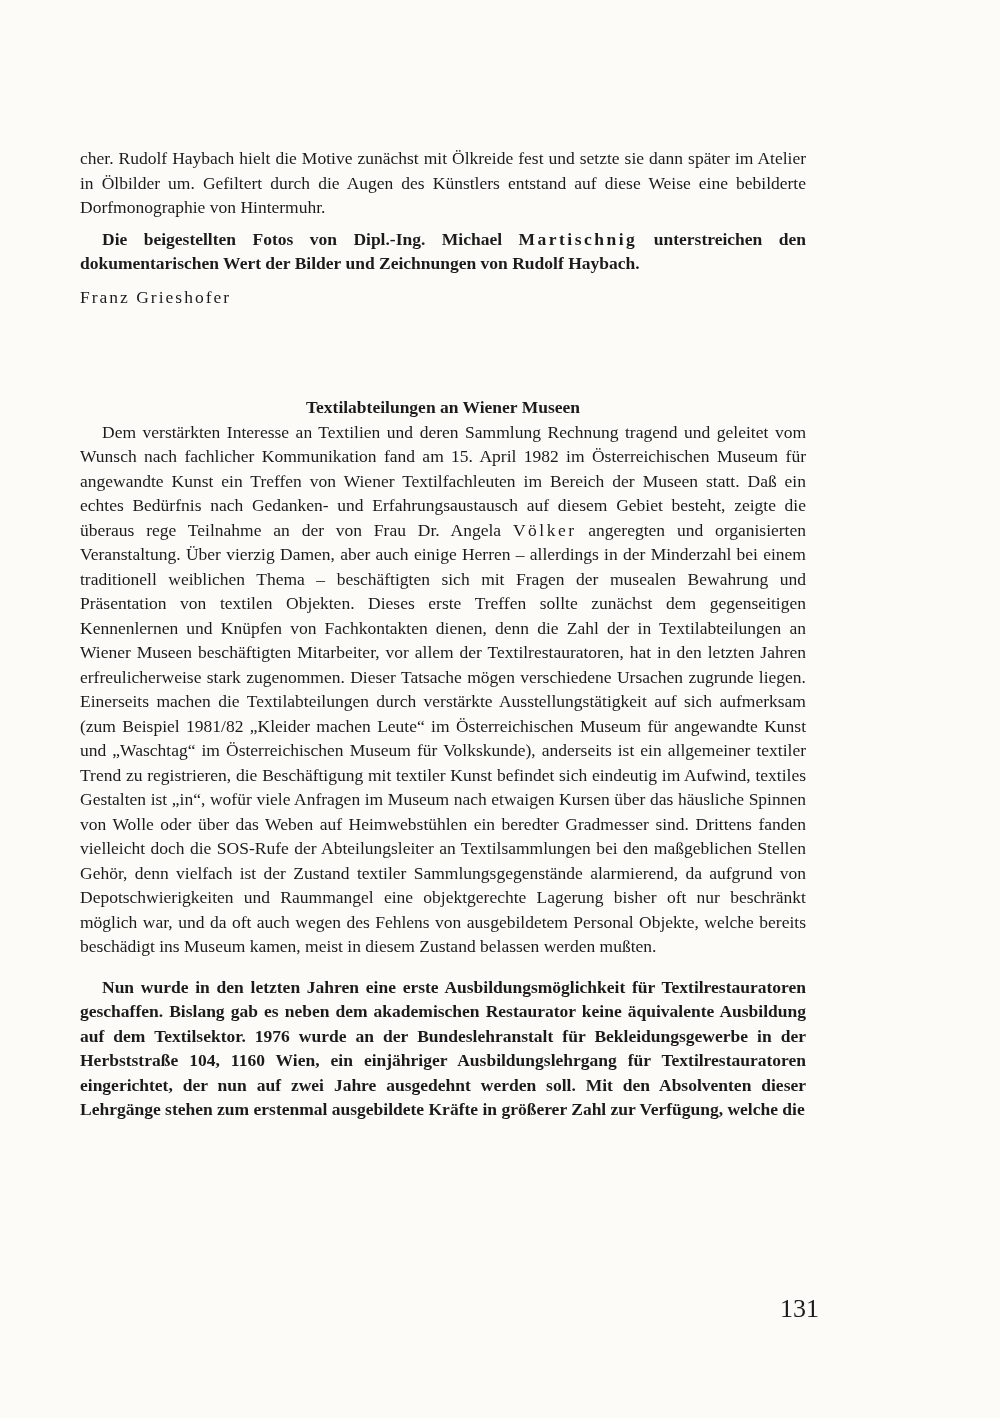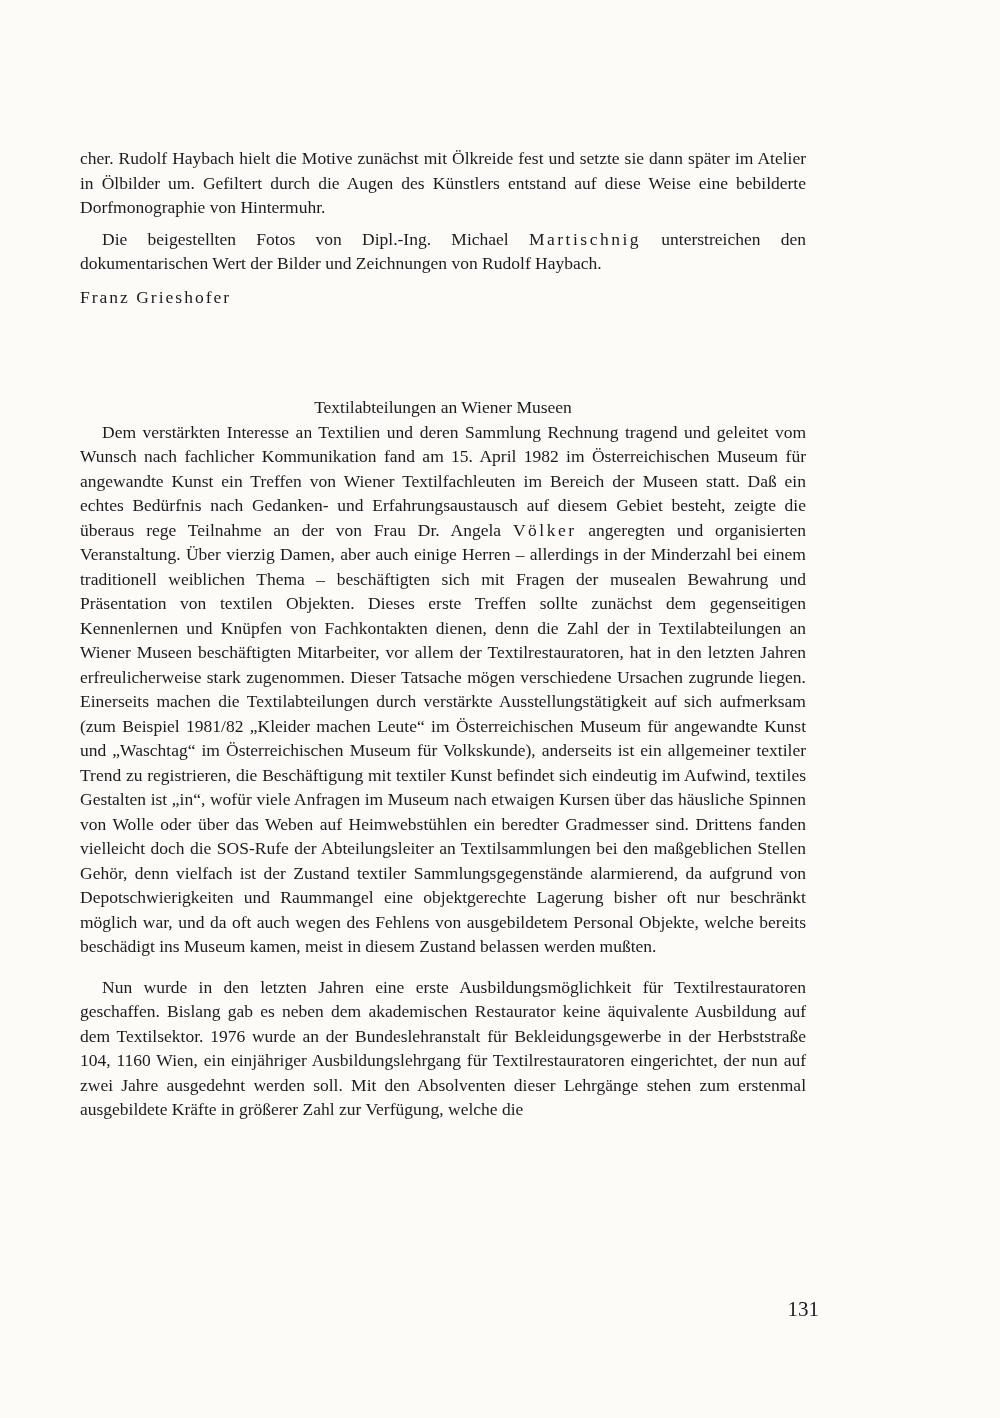--- a/index.html
+++ b/index.html
@@ -28,54 +28,55 @@
     margin: 0;
     font-size: 17.5px;
     line-height: 24.5px;
     text-align: justify;
     text-indent: 22px;
     hyphens: auto;
     -webkit-hyphens: auto;
   }
   p.body-par + p.body-par {
     margin-top: 7px;
+    font-weight: bold;
   }
   p.no-indent {
     text-indent: 0;
   }
   .signature {
     margin: 9px 0 0 0;
     font-size: 17.5px;
     line-height: 24.5px;
     text-align: left;
   }
   .sperr {
     letter-spacing: 2.5px;
   }
   .sperr-light {
     letter-spacing: 2px;
   }
   .section-title {
     margin: 86px 0 0 0;
     font-size: 17.5px;
     line-height: 24.5px;
-    font-weight: normal;
+    font-weight: bold;
     text-align: center;
   }
   .section-first {
     margin-top: 8px;
   }
   .spaced-par {
     margin-top: 16px !important;
   }
   .page-number {
     position: absolute;
     top: 1296px;
     right: 198px;
-    font-size: 21px;
+    font-size: 26px;
     line-height: 26px;
     color: #1b1b1b;
   }
 </style>
 </head>
 <body>
 
 <div class="page">
   <div class="content">
 

